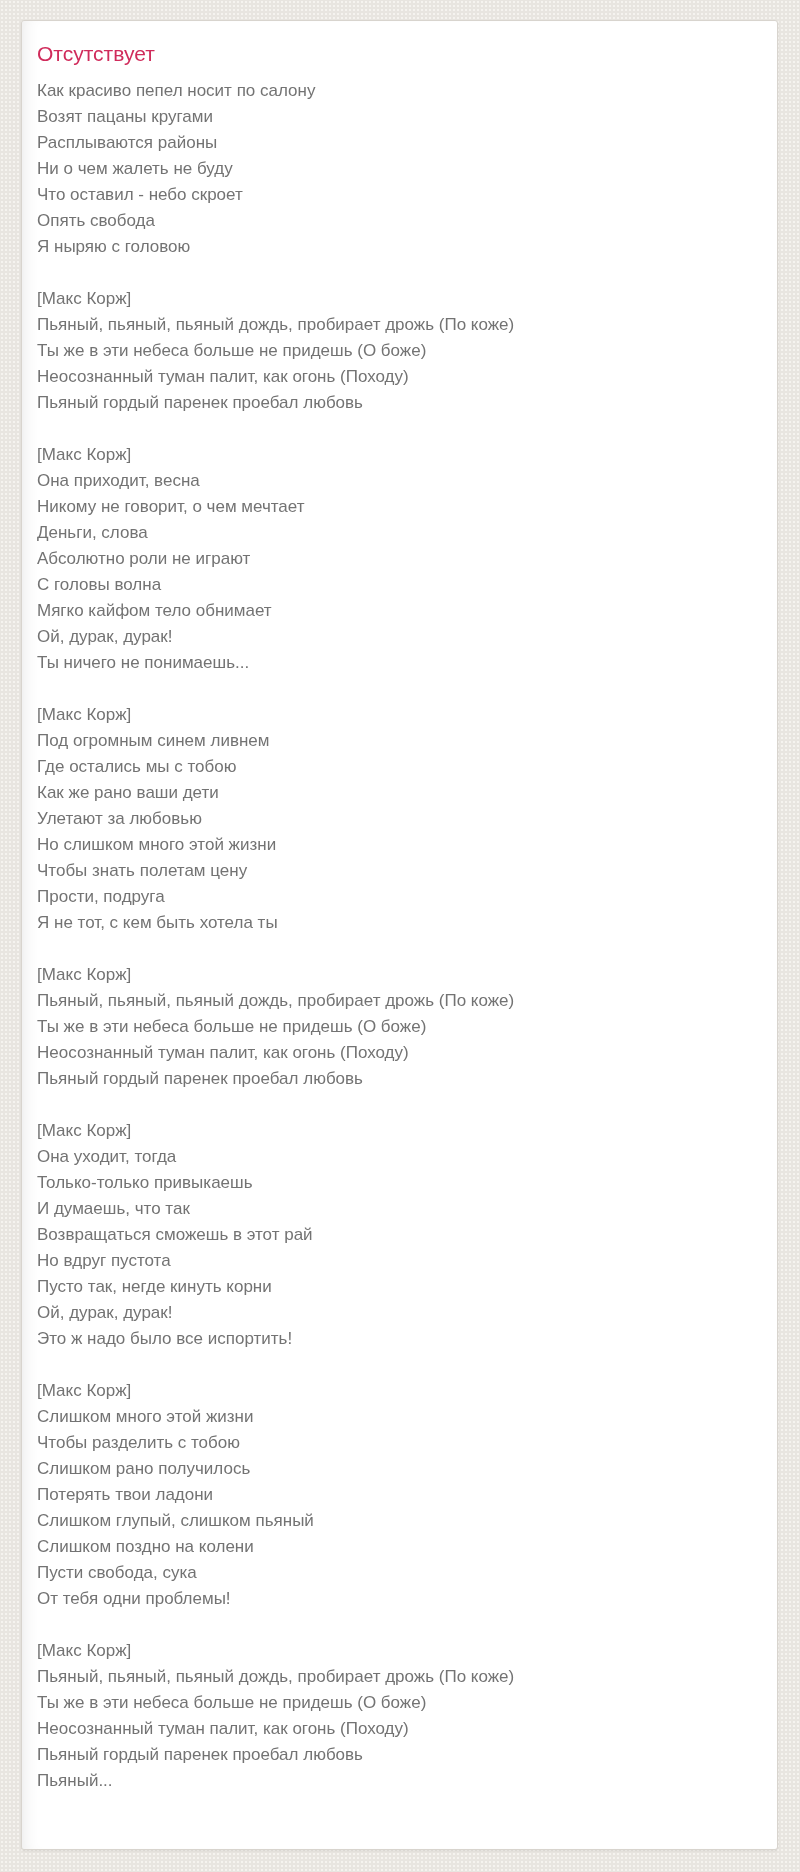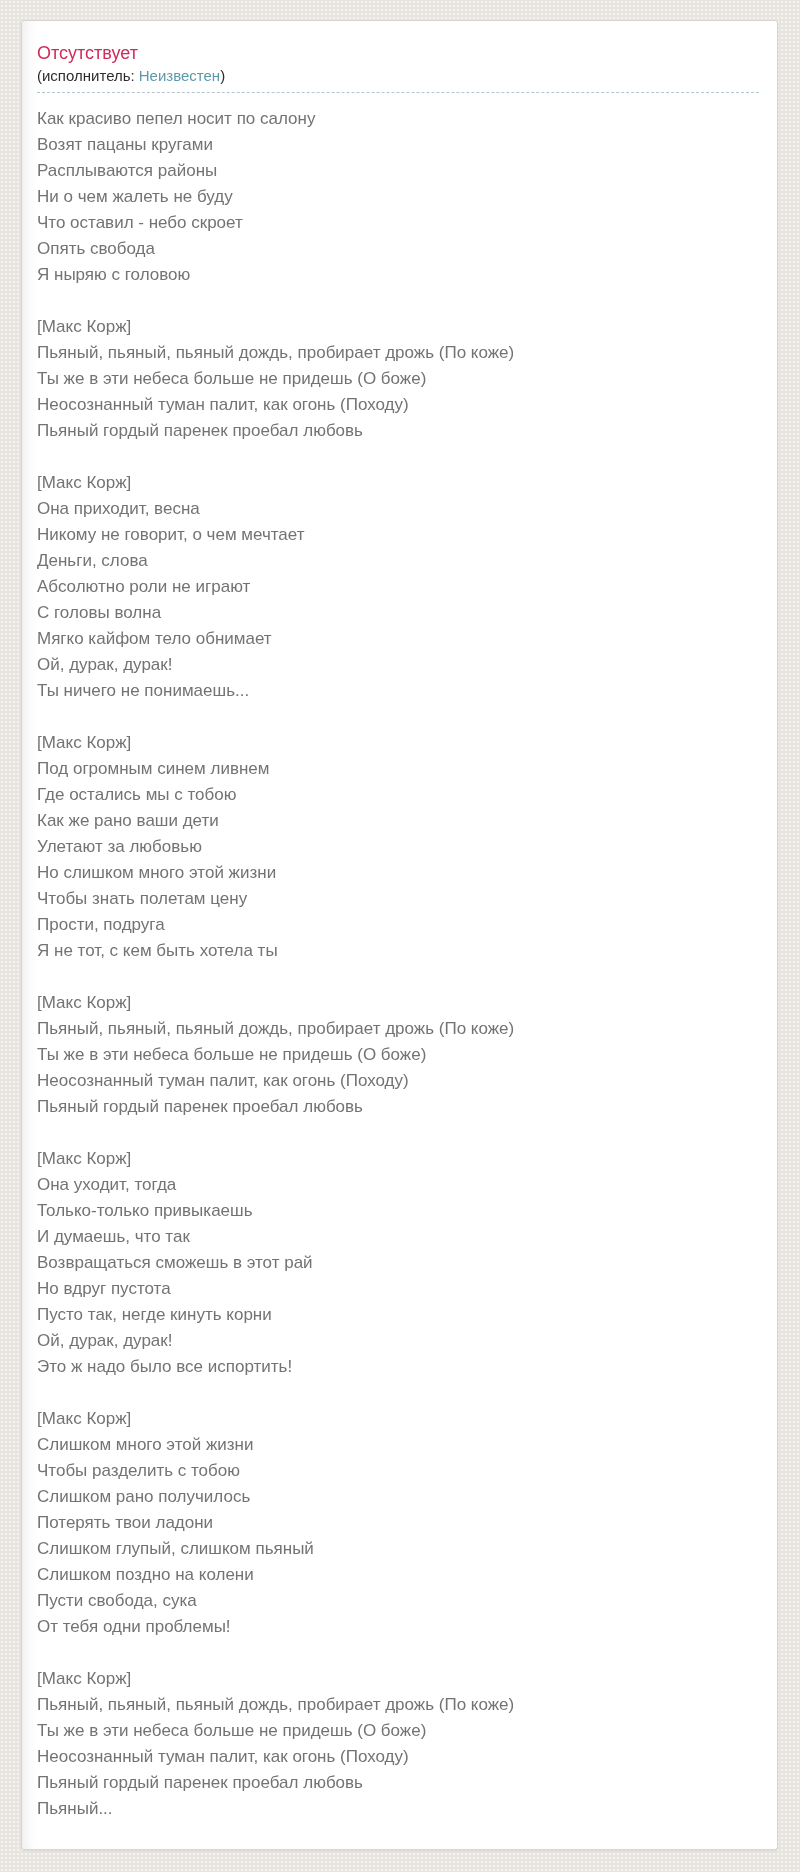--- a/index.html
+++ b/index.html
@@ -23,21 +23,21 @@
     height: 1830px;
     box-sizing: border-box;
     background: #ffffff;
     border: 1px solid #d8d4ce;
     border-radius: 3px;
     box-shadow: inset 14px 0 16px -12px rgba(0,0,0,0.09), 0 1px 2px rgba(0,0,0,0.08);
     padding: 21px 18px 0 15px;
   }
   h1.song-title {
     margin: 0;
-    font-size: 18px;
+    font-size: 21px;
     line-height: 23px;
     font-weight: normal;
     color: #d02b5b;
   }
   .artist-line {
     margin-top: 2px;
     font-size: 15px;
     line-height: 17px;
     color: #2d2d2d;
     padding-bottom: 8px;
@@ -57,23 +57,20 @@
   }
   .lyrics p.stanza {
     margin: 0 0 26px 0;
   }
 </style>
 </head>
 <body>
 
 <div class="card">
   <h1 class="song-title">Отсутствует</h1>
-  <div class="artist-line">
-    <span>(исполнитель:</span><a href="#" class="artist-link">Неизвестен</a><span>)</span>
-  </div>
   <div class="lyrics" id="lyrics">
       <p class="stanza">Как красиво пепел носит по салону<br>Возят пацаны кругами<br>Расплываются районы<br>Ни о чем жалеть не буду<br>Что оставил - небо скроет<br>Опять свобода<br>Я ныряю с головою</p>
       <p class="stanza">[Макс Корж]<br>Пьяный, пьяный, пьяный дождь, пробирает дрожь (По коже)<br>Ты же в эти небеса больше не придешь (О боже)<br>Неосознанный туман палит, как огонь (Походу)<br>Пьяный гордый паренек проебал любовь</p>
       <p class="stanza">[Макс Корж]<br>Она приходит, весна<br>Никому не говорит, о чем мечтает<br>Деньги, слова<br>Абсолютно роли не играют<br>С головы волна<br>Мягко кайфом тело обнимает<br>Ой, дурак, дурак!<br>Ты ничего не понимаешь...</p>
       <p class="stanza">[Макс Корж]<br>Под огромным синем ливнем<br>Где остались мы с тобою<br>Как же рано ваши дети<br>Улетают за любовью<br>Но слишком много этой жизни<br>Чтобы знать полетам цену<br>Прости, подруга<br>Я не тот, с кем быть хотела ты</p>
       <p class="stanza">[Макс Корж]<br>Пьяный, пьяный, пьяный дождь, пробирает дрожь (По коже)<br>Ты же в эти небеса больше не придешь (О боже)<br>Неосознанный туман палит, как огонь (Походу)<br>Пьяный гордый паренек проебал любовь</p>
       <p class="stanza">[Макс Корж]<br>Она уходит, тогда<br>Только-только привыкаешь<br>И думаешь, что так<br>Возвращаться сможешь в этот рай<br>Но вдруг пустота<br>Пусто так, негде кинуть корни<br>Ой, дурак, дурак!<br>Это ж надо было все испортить!</p>
       <p class="stanza">[Макс Корж]<br>Слишком много этой жизни<br>Чтобы разделить с тобою<br>Слишком рано получилось<br>Потерять твои ладони<br>Слишком глупый, слишком пьяный<br>Слишком поздно на колени<br>Пусти свобода, сука<br>От тебя одни проблемы!</p>
       <p class="stanza">[Макс Корж]<br>Пьяный, пьяный, пьяный дождь, пробирает дрожь (По коже)<br>Ты же в эти небеса больше не придешь (О боже)<br>Неосознанный туман палит, как огонь (Походу)<br>Пьяный гордый паренек проебал любовь<br>Пьяный...</p>
     </div>

